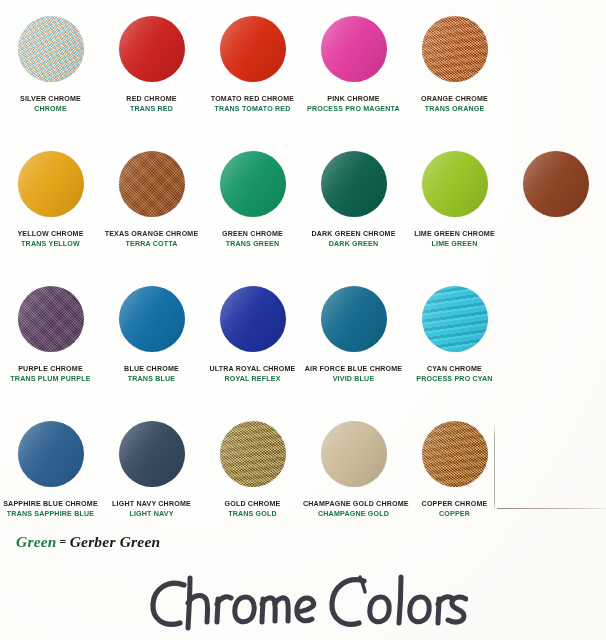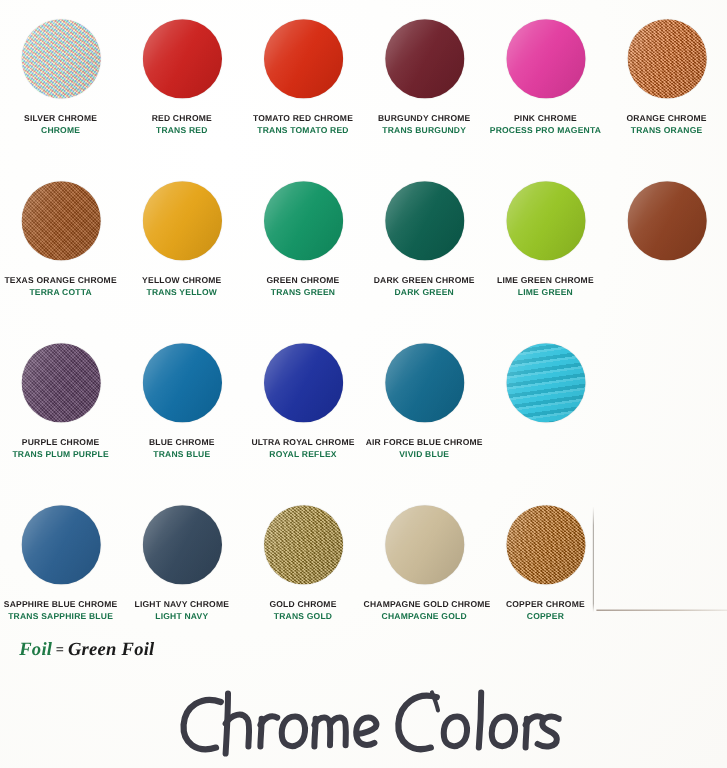--- a/index.html
+++ b/index.html
@@ -207,67 +207,58 @@
         <div class="chip-wrap">
           <div class="chip tex-satin" style="background-color: rgb(214, 41, 15);"></div>
         </div>
         <div class="chip-labels">
           <div class="lbl-name">TOMATO RED CHROME</div>
           <div class="lbl-foil">TRANS TOMATO RED</div>
         </div>
       </div>
       <div class="swatch-cell">
         <div class="chip-wrap">
-          <div class="chip tex-satin" style="background-color: rgb(110, 31, 42);"></div>
-        </div>
-        <div class="chip-labels">
-          <div class="lbl-name">BURGUNDY CHROME</div>
-          <div class="lbl-foil">TRANS BURGUNDY</div>
-        </div>
-      </div>
-      <div class="swatch-cell">
-        <div class="chip-wrap">
           <div class="chip tex-satin" style="background-color: rgb(226, 58, 158);"></div>
         </div>
         <div class="chip-labels">
           <div class="lbl-name">PINK CHROME</div>
           <div class="lbl-foil">PROCESS PRO MAGENTA</div>
         </div>
       </div>
       <div class="swatch-cell">
         <div class="chip-wrap">
           <div class="chip tex-glitter" style="background-color: rgb(217, 101, 26);"></div>
         </div>
         <div class="chip-labels">
           <div class="lbl-name">ORANGE CHROME</div>
           <div class="lbl-foil">TRANS ORANGE</div>
         </div>
       </div>
     </div>
     <div class="swatch-row">
       <div class="swatch-cell">
         <div class="chip-wrap">
+          <div class="chip tex-satin" style="background-color: rgb(229, 163, 22);"></div>
+        </div>
+        <div class="chip-labels">
+          <div class="lbl-name">YELLOW CHROME</div>
+          <div class="lbl-foil">TRANS YELLOW</div>
+        </div>
+      </div>
+      <div class="swatch-cell">
+        <div class="chip-wrap">
           <div class="chip tex-weave" style="background-color: rgb(163, 83, 29);"></div>
         </div>
         <div class="chip-labels">
           <div class="lbl-name">TEXAS ORANGE CHROME</div>
           <div class="lbl-foil">TERRA COTTA</div>
         </div>
       </div>
       <div class="swatch-cell">
         <div class="chip-wrap">
-          <div class="chip tex-satin" style="background-color: rgb(229, 163, 22);"></div>
-        </div>
-        <div class="chip-labels">
-          <div class="lbl-name">YELLOW CHROME</div>
-          <div class="lbl-foil">TRANS YELLOW</div>
-        </div>
-      </div>
-      <div class="swatch-cell">
-        <div class="chip-wrap">
           <div class="chip tex-satin" style="background-color: rgb(17, 148, 100);"></div>
         </div>
         <div class="chip-labels">
           <div class="lbl-name">GREEN CHROME</div>
           <div class="lbl-foil">TRANS GREEN</div>
         </div>
       </div>
       <div class="swatch-cell">
         <div class="chip-wrap">
           <div class="chip tex-satin" style="background-color: rgb(11, 94, 77);"></div>
@@ -326,20 +317,24 @@
         </div>
         <div class="chip-labels">
           <div class="lbl-name">AIR FORCE BLUE CHROME</div>
           <div class="lbl-foil">VIVID BLUE</div>
         </div>
       </div>
       <div class="swatch-cell">
         <div class="chip-wrap">
           <div class="chip tex-brushed" style="background-color: rgb(46, 192, 219);"></div>
         </div>
+        <div class="chip-labels">
+          <div class="lbl-name">CYAN CHROME</div>
+          <div class="lbl-foil">PROCESS PRO CYAN</div>
+        </div>
       </div>
     </div>
     <div class="swatch-row">
       <div class="swatch-cell">
         <div class="chip-wrap">
           <div class="chip tex-satin" style="background-color: rgb(42, 94, 143);"></div>
         </div>
         <div class="chip-labels">
           <div class="lbl-name">SAPPHIRE BLUE CHROME</div>
           <div class="lbl-foil">TRANS SAPPHIRE BLUE</div>
@@ -390,21 +385,21 @@
           <div class="lbl-foil"></div>
         </div>
       </div>
     </div>
   </div>
 
 <div id="scan-edge-vertical"></div>
 <div id="scan-edge-horizontal"></div>
 
 <div id="legend">
-  <span class="g-word">Foil</span><span class="g-eq">=</span><span class="g-rest">Green Foil</span>
+  <span class="g-word">Green</span><span class="g-eq">=</span><span class="g-rest">Gerber Green</span>
 </div>
 
 <div id="handwritten-title">
   <svg width="330" height="62" viewBox="0 0 330 62">
     <g fill="none" stroke="#3c3c46" stroke-linecap="round" stroke-linejoin="round">
 
       <path d="M46 12 C30 6 16 16 15 31 C14 46 26 55 42 50" stroke-width="5.2"></path>
 
       <path d="M52 5 C52 22 51 38 50 55" stroke-width="5"></path>
       <path d="M50 30 C55 22 64 20 68 26 C71 31 69 42 69 49" stroke-width="5"></path>

